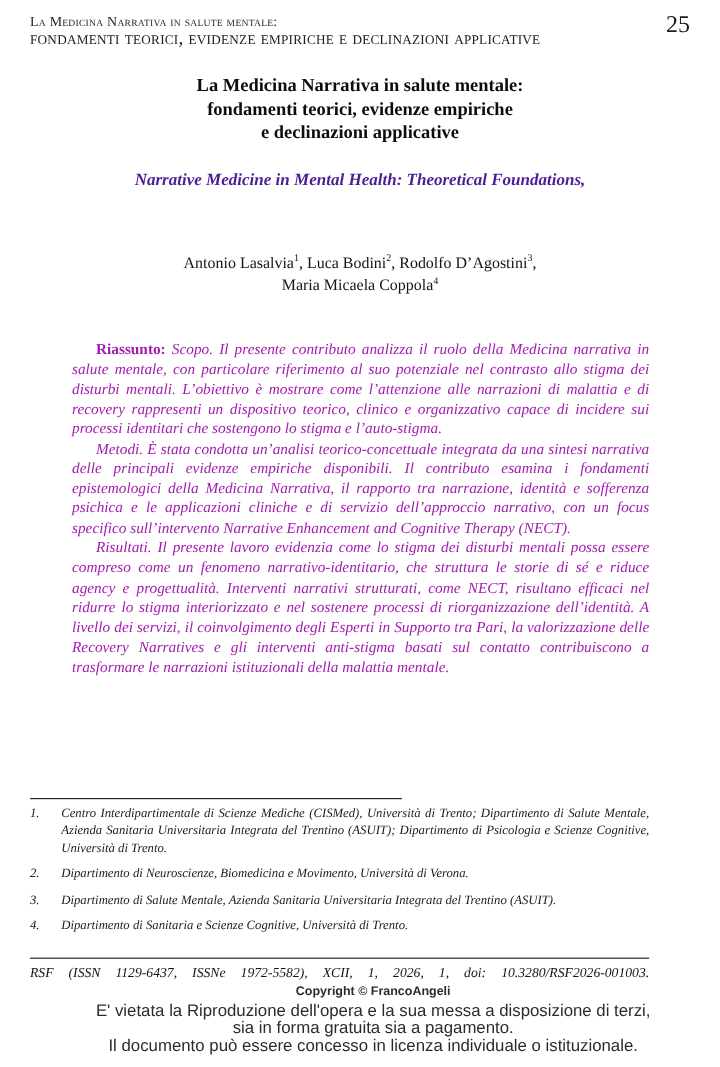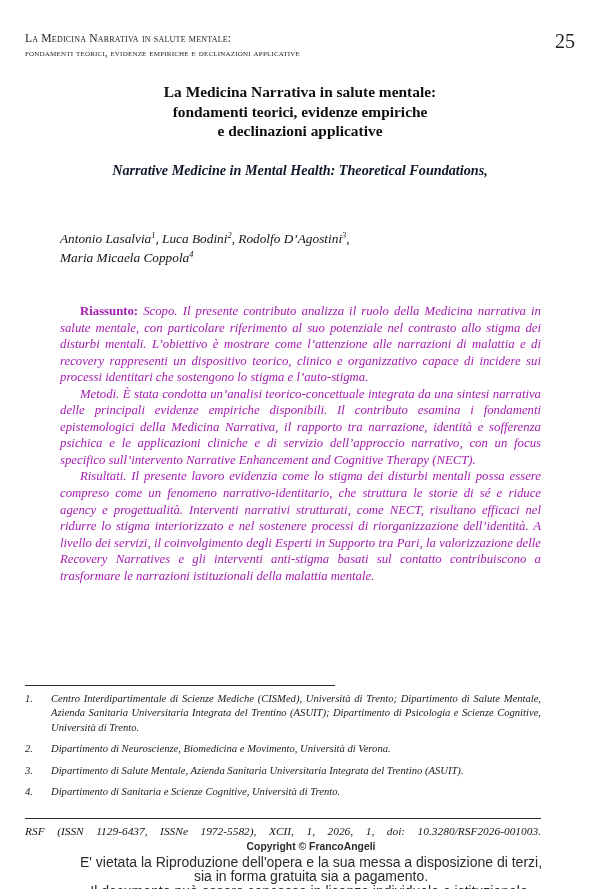--- a/index.html
+++ b/index.html
@@ -16,21 +16,20 @@
     font-family: "Liberation Serif", "DejaVu Serif", serif;
     color: #1a1a1a;
     -webkit-font-smoothing: antialiased;
   }
 
   .page {
     position: relative;
     width: 600px;
     height: 826px;
     box-sizing: border-box;
-    margin-top: 20px;
   }
 
   
   .running-head {
     position: absolute;
     top: 12px;
     left: 25px;
     right: 25px;
     height: 34px;
   }
@@ -45,21 +44,21 @@
     font-family: "Liberation Serif", "DejaVu Serif", serif;
     color: #1d1d1d;
     letter-spacing: 0.2px;
     white-space: nowrap;
   }
   .rh-line-1 {
     font-size: 11.6px;
     line-height: 14px;
   }
   .rh-line-2 {
-    font-size: 10px;
+    font-size: 16px;
     line-height: 14px;
   }
   .page-number {
     position: absolute;
     right: 0;
     top: 0;
     font-size: 20px;
     line-height: 18px;
     color: #1d1d1d;
   }
@@ -77,33 +76,33 @@
     font-size: 15.4px;
     line-height: 19.5px;
     color: #0d0d0d;
   }
   .subtitle-en {
     margin-top: 20px;
     font-weight: bold;
     font-style: italic;
     font-size: 14.2px;
     line-height: 19px;
-    color: #0f172a;
+    color: #4c1d95;
   }
 
   
   .authors {
     position: absolute;
     top: 210px;
     left: 60px;
     width: 480px;
+    text-align: center;
     font-size: 13.3px;
     line-height: 18.5px;
     color: #141414;
-    font-style: italic;
   }
   .authors sup {
     font-size: 8.4px;
     vertical-align: super;
     line-height: 0;
   }
 
   
   .abstract {
     position: absolute;

